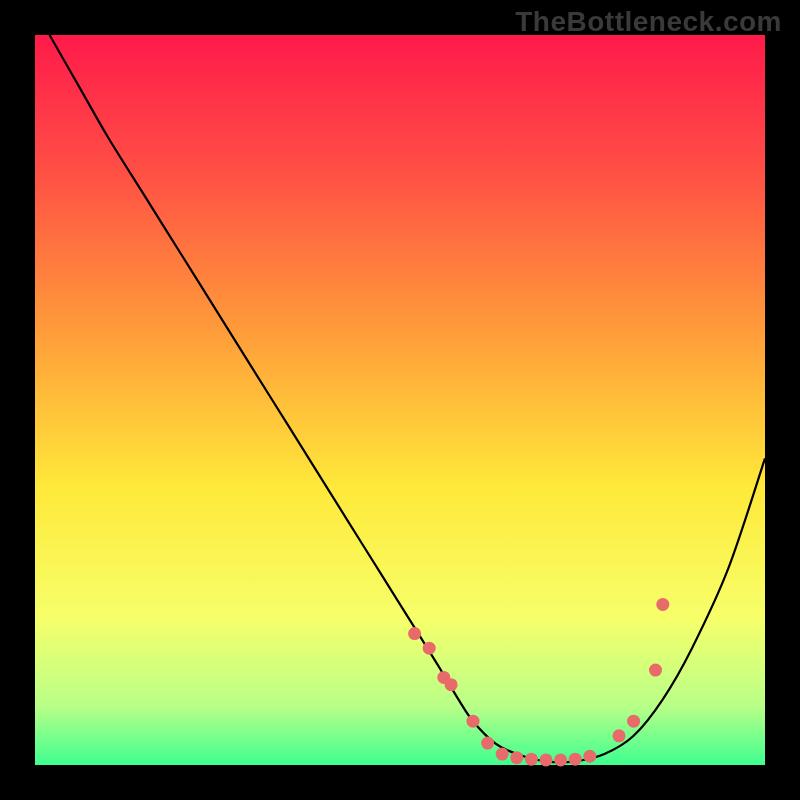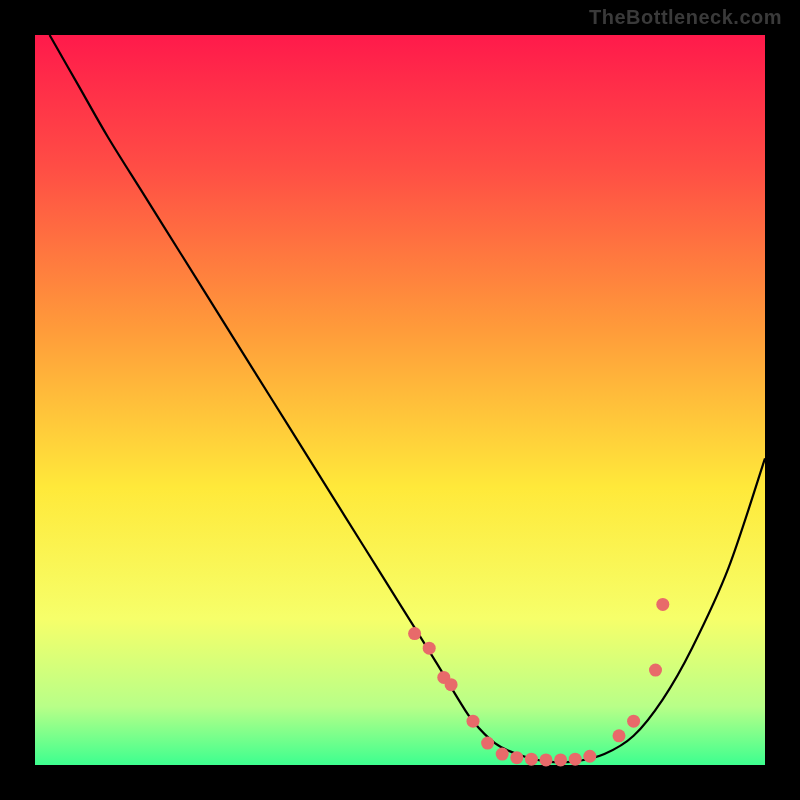--- a/index.html
+++ b/index.html
@@ -15,21 +15,21 @@
     position: relative;
     width: 800px;
     height: 800px;
     background: #000;
   }
   .watermark {
     position: absolute;
     top: 6px;
     right: 18px;
     color: #3a3a3a;
-    font-size: 20px;
+    font-size: 28px;
     font-weight: 600;
     letter-spacing: 0.5px;
     z-index: 10;
   }
   svg {
     position: absolute;
     top: 0;
     left: 0;
   }
 </style>

